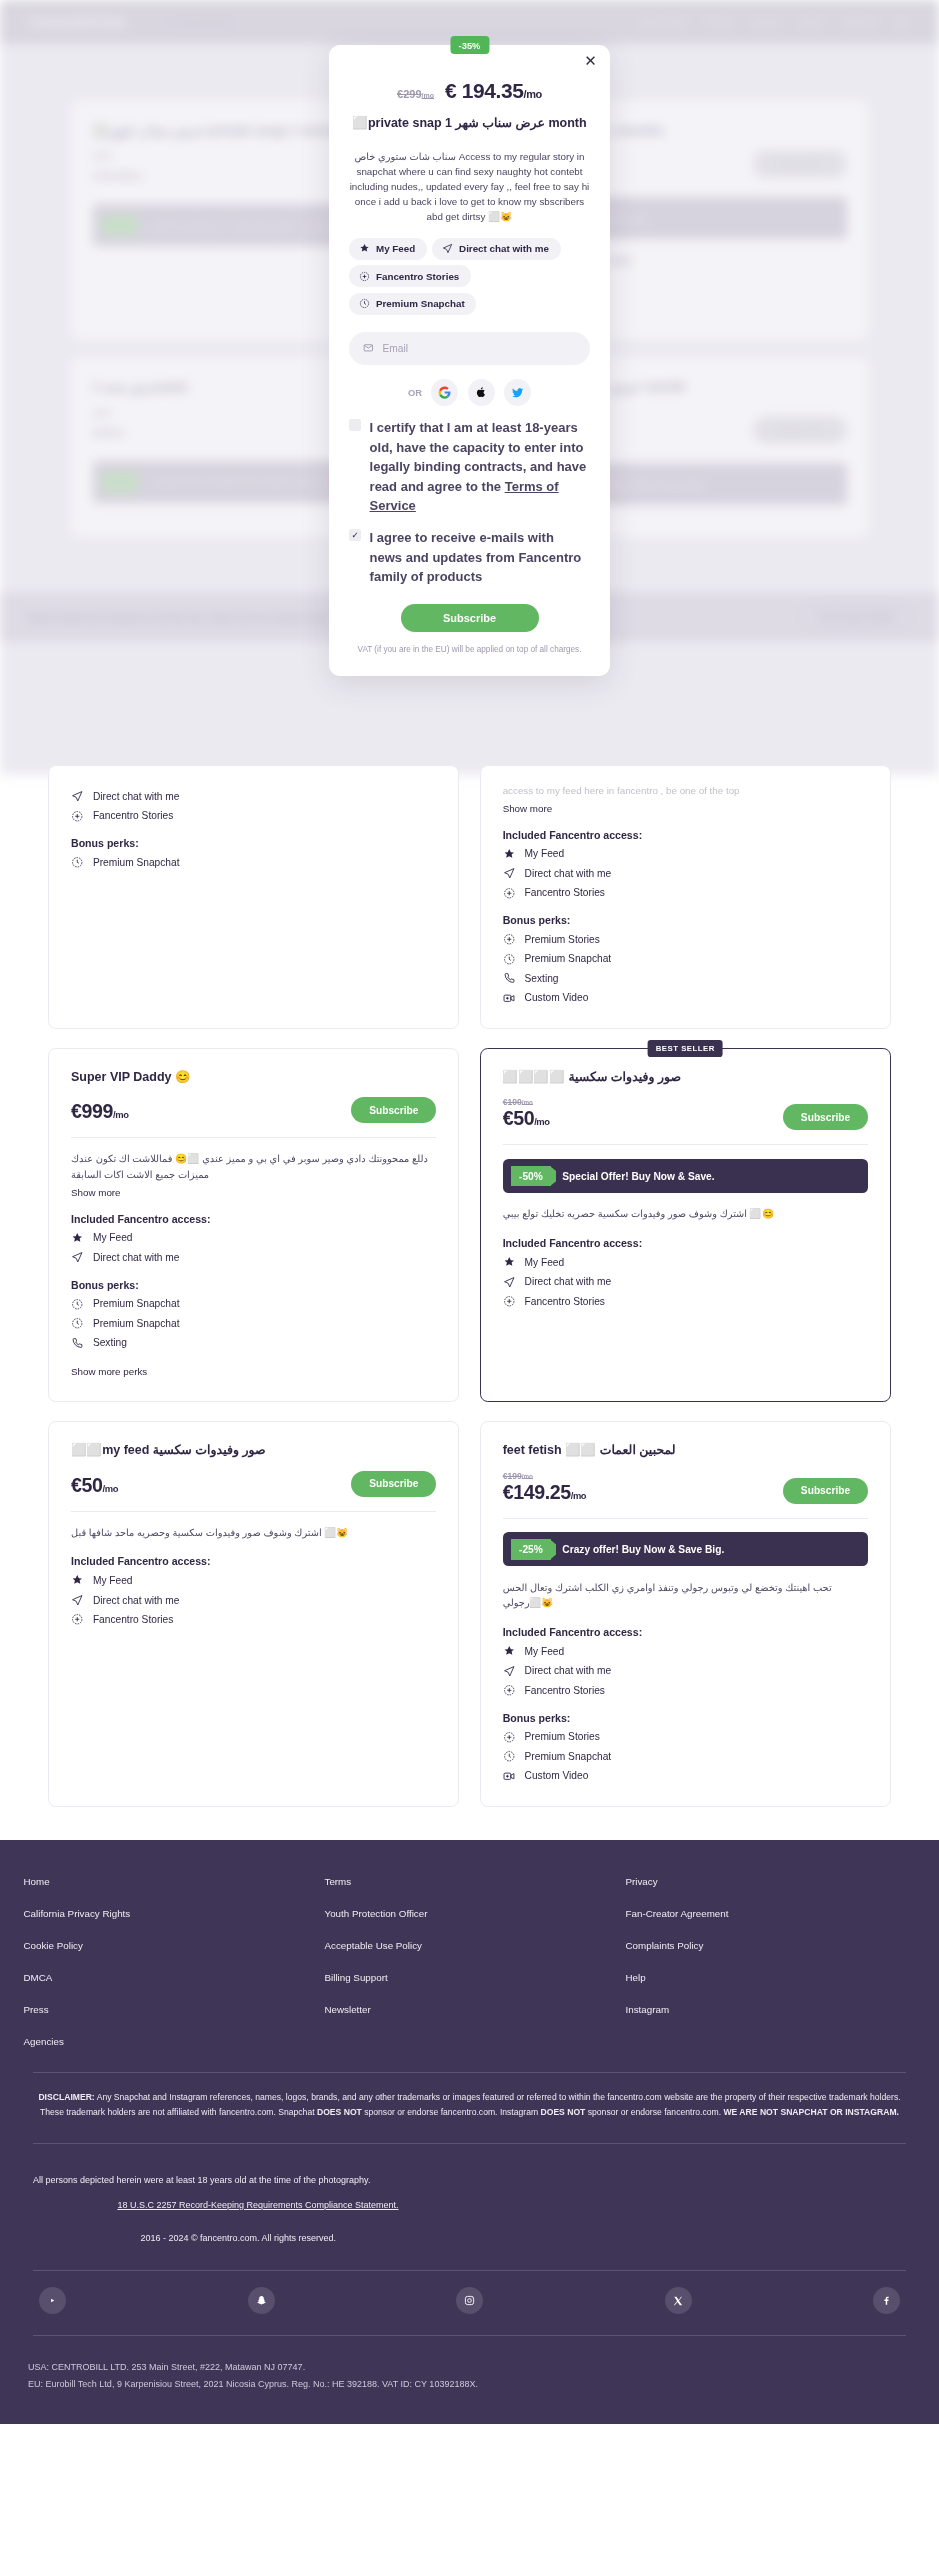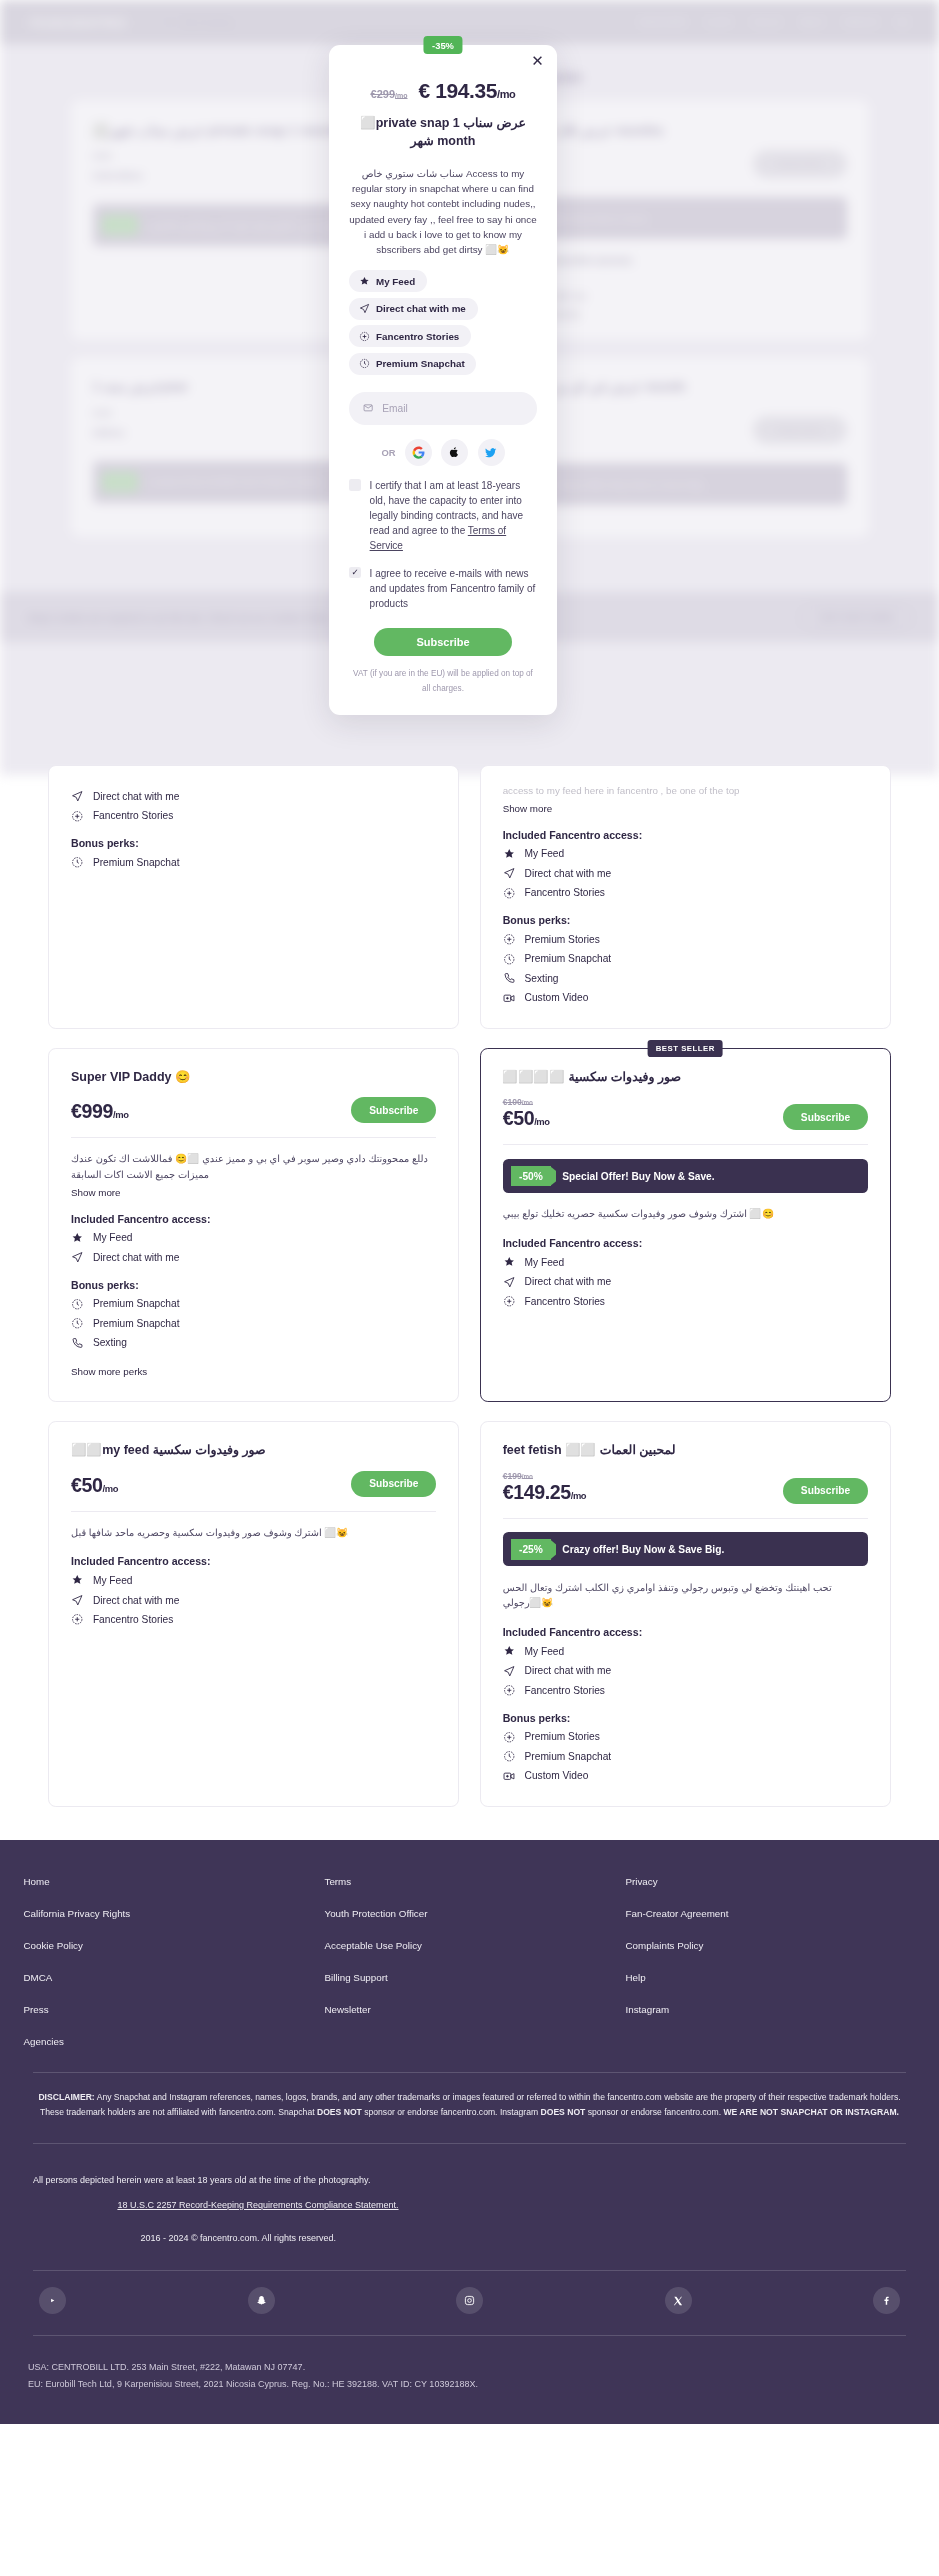--- a/index.html
+++ b/index.html
@@ -50,21 +50,21 @@
   .bd-cookie {
     position: absolute; left: 0; right: 0; top: 548px; height: 50px;
     background: #dedbe5; display: flex; align-items: center; padding: 0 28px;
     font-size: 9.4px; color: #b4aec1;
   }
   .bd-cookie-btn { margin-left:auto; width: 110px; height: 27px; border-radius: 14px; border: 0.8px solid #cbc7d4; display:flex; align-items:center;justify-content:center; font-size:8.6px;color:#b4aec1;}
 
   
   .modal-wrap { position: absolute; top: 0; left: 0; width: 939px; height: 775px; }
   .modal {
-    position: absolute; left: 329px; top: 45px; width: 228px;
+    position: absolute; left: 329px; top: 45px; width: 281px;
     background: #fff; border-radius: 11px; padding: 0 20.3px 19px 20.3px;
     box-shadow: 0 7.8px 31px rgba(40,30,60,.12);
   }
   .disc-pill {
     position: absolute; left: 50%; transform: translateX(-50%); top: -8.6px;
     background: #52b557; color: #fff; font-size: 9.4px; font-weight: 800;
     border-radius: 3.9px; padding: 3.1px 8.6px;
   }
   .modal-close {
     position: absolute; right: 9.4px; top: 5.5px; width: 20.3px; height: 20.3px;
@@ -101,21 +101,21 @@
   .email-field input::placeholder { color: #a8a2b6; }
   .or-row { display: flex; align-items: center; justify-content: center; gap: 9.4px; margin-top: 14px; }
   .or-lbl { font-size: 9.4px; color: #a8a2b6; font-weight: 600; }
   .soc {
     width: 27px; height: 27px; border-radius: 50%; background: #f2f1f6;
     display: flex; align-items: center; justify-content: center; cursor: pointer;
   }
   .cbrow { display: flex; gap: 8.6px; margin-top: 12.5px; align-items: flex-start; }
   .cb { width: 11.7px; height: 11.7px; border-radius: 2.3px; background: #edecf1; flex: none; margin-top: 0.8px;
         display:flex;align-items:center;justify-content:center;font-size:8.6px;color:#2f2744;cursor:pointer;}
-  .cbtxt { font-size: 10px; color: #4b4460; line-height: 1.5; }
+  .cbtxt { font-size: 13px; color: #4b4460; line-height: 1.5; font-weight: bold; }
   .cbtxt a { color: #4b4460; }
   .subscribe-btn {
     display: block; width: 138px; margin: 17px auto 0 auto; height: 28px;
     background: #62b862; color: #fff; border: none; border-radius: 15px;
     font-family: "Liberation Sans", sans-serif; font-size: 11px; font-weight: 800; cursor: pointer;
   }
   .vat { text-align: center; font-size: 8.2px; color: #9e98ad; margin-top: 11px; line-height: 1.8; }
 
   
   .cards {

